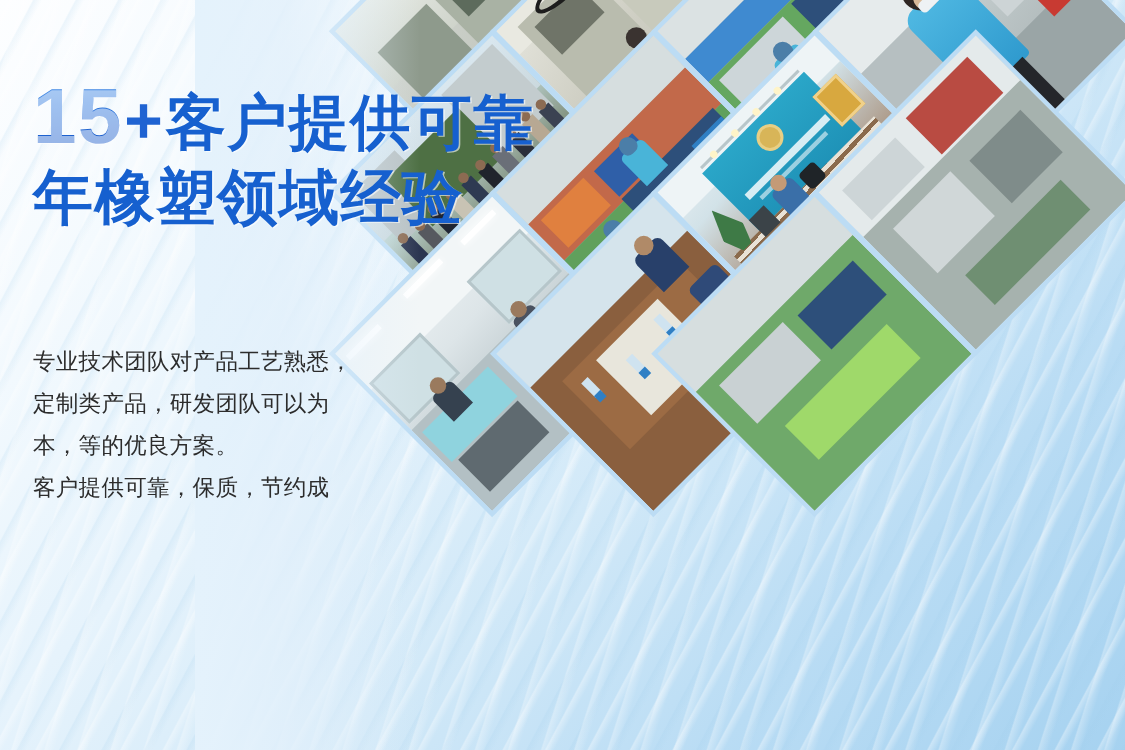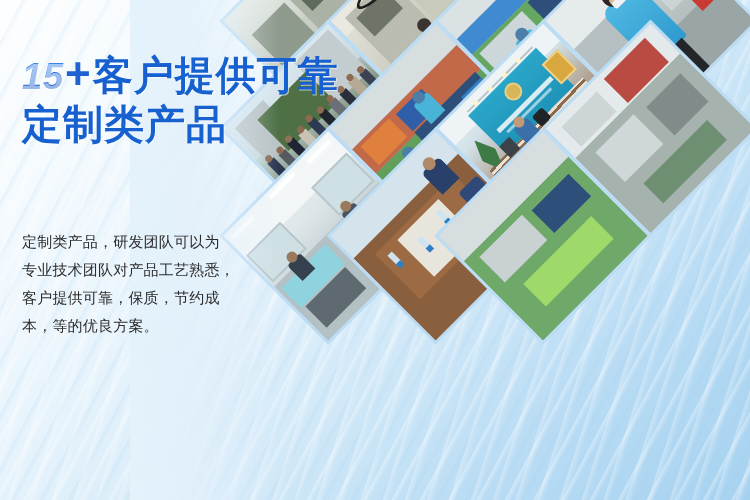--- a/index.html
+++ b/index.html
@@ -45,21 +45,21 @@
   .tile .ph { position:absolute; inset:0; }
   .box   { position:absolute; }
   .person{ position:absolute; }
   .head  { position:absolute; border-radius:50%; }
 
   
   #copy { position:absolute; left:0; top:0; width:470px; height:500px; z-index:5; }
   #headline { position:absolute; left:22px; top:52px; width:450px; }
   .hl-row { display:flex; align-items:baseline; white-space:nowrap; }
   #num-15 {
-    font-size:36px; font-weight:bold; font-style:italic; letter-spacing:1px;
+    font-size:52px; font-weight:bold; letter-spacing:1px;
     background:linear-gradient(175deg,#4d95ea 0%,#2a75dd 36%,#1a5ccb 78%,#1550bd 100%);
     -webkit-background-clip:text; background-clip:text; color:transparent;
     text-shadow:0 1px 0 rgba(255,255,255,.55);
     line-height:1;
   }
   #plus {
     font-size:44px; font-weight:bold; color:#1f63d2; line-height:1;
     margin:0 2px 0 1px; text-shadow:0 1px 0 rgba(255,255,255,.5);
   }
   #hl-text-1 {
@@ -336,25 +336,25 @@
               background:linear-gradient(90deg,rgba(228,242,252,1) 0%,rgba(226,240,251,.82) 40%,rgba(220,236,250,0) 100%);"></div>
 
   <div id="copy">
 
     <div id="headline">
       <div class="hl-row">
         <span id="num-15">15</span>
         <span id="plus">+</span>
         <span id="hl-text-1">客户提供可靠</span>
       </div>
-      <div id="hl-text-2">定制类产品</div>
+      <div id="hl-text-2">年橡塑领域经验</div>
     </div>
 
 
     <div id="body-copy">
+      <div>专业技术团队对产品工艺熟悉，</div>
       <div>定制类产品，研发团队可以为</div>
-      <div>专业技术团队对产品工艺熟悉，</div>
+      <div>本，等的优良方案。</div>
       <div>客户提供可靠，保质，节约成</div>
-      <div>本，等的优良方案。</div>
     </div>
 
   </div>
 </div>
 
 </body></html>

